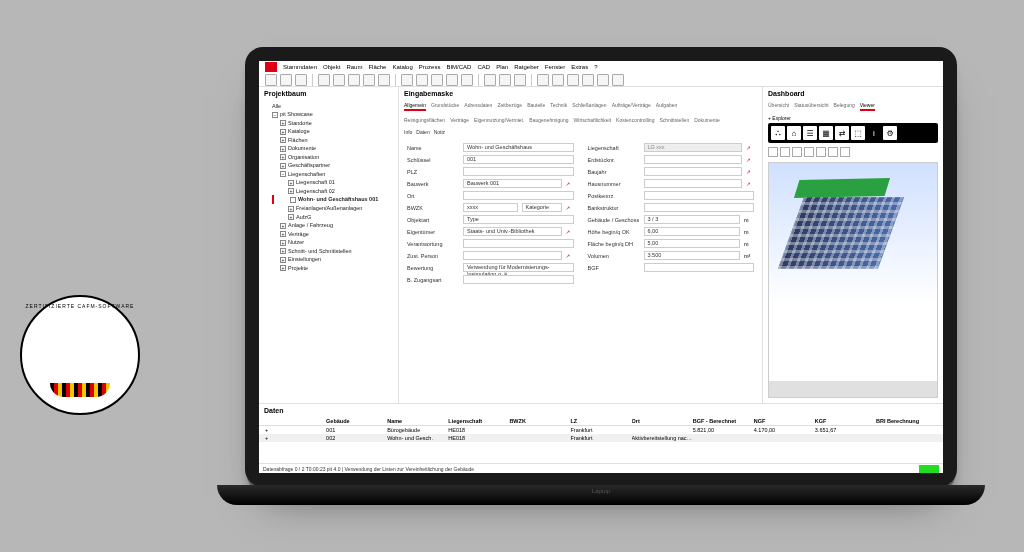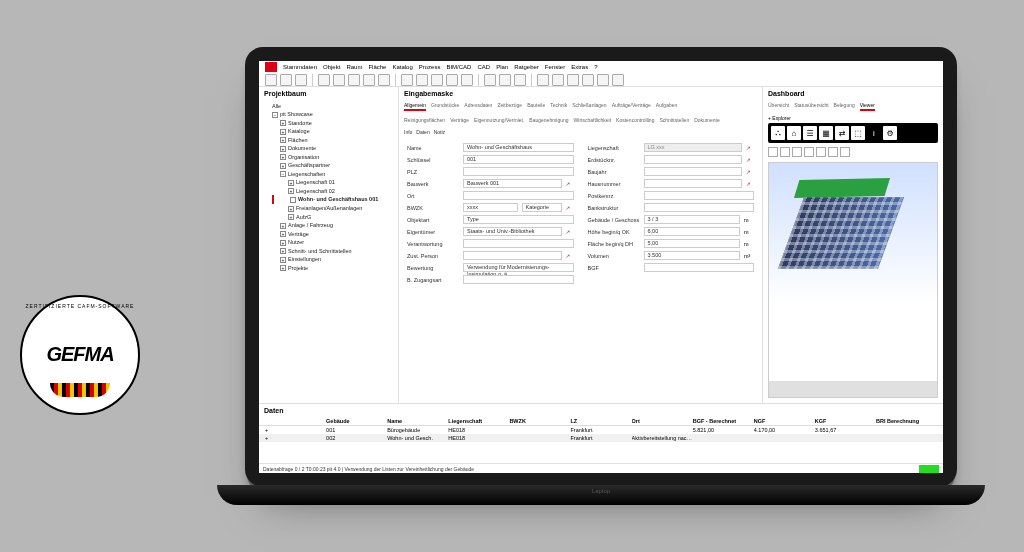--- a/index.html
+++ b/index.html
@@ -81,21 +81,20 @@
   .gc { flex:1; white-space:nowrap; overflow:hidden; text-overflow:ellipsis; }
   .statusbar { height:10px; border-top:1px solid #dfdfdf; display:flex; justify-content:space-between; padding:0 4px; font-size:5px; color:#333; align-items:center;}
   .status-ok { width:20px; height:8px; background:#22dd22; display:inline-block;}
 </style>
 </head>
 <body>
 
 <div class="badge">
   <div class="badge-ring"></div>
   <div class="badge-arc">ZERTIFIZIERTE CAFM-SOFTWARE</div>
-  <div class="badge-text">GEFMA</div>
   <div class="badge-stripes"></div>
 </div>
 
 <div class="laptop">
   <div class="screen">
 
     <div class="menubar">
       <div class="logo"></div>
       <span>Stammdaten</span>
       <span>Objekt</span>

